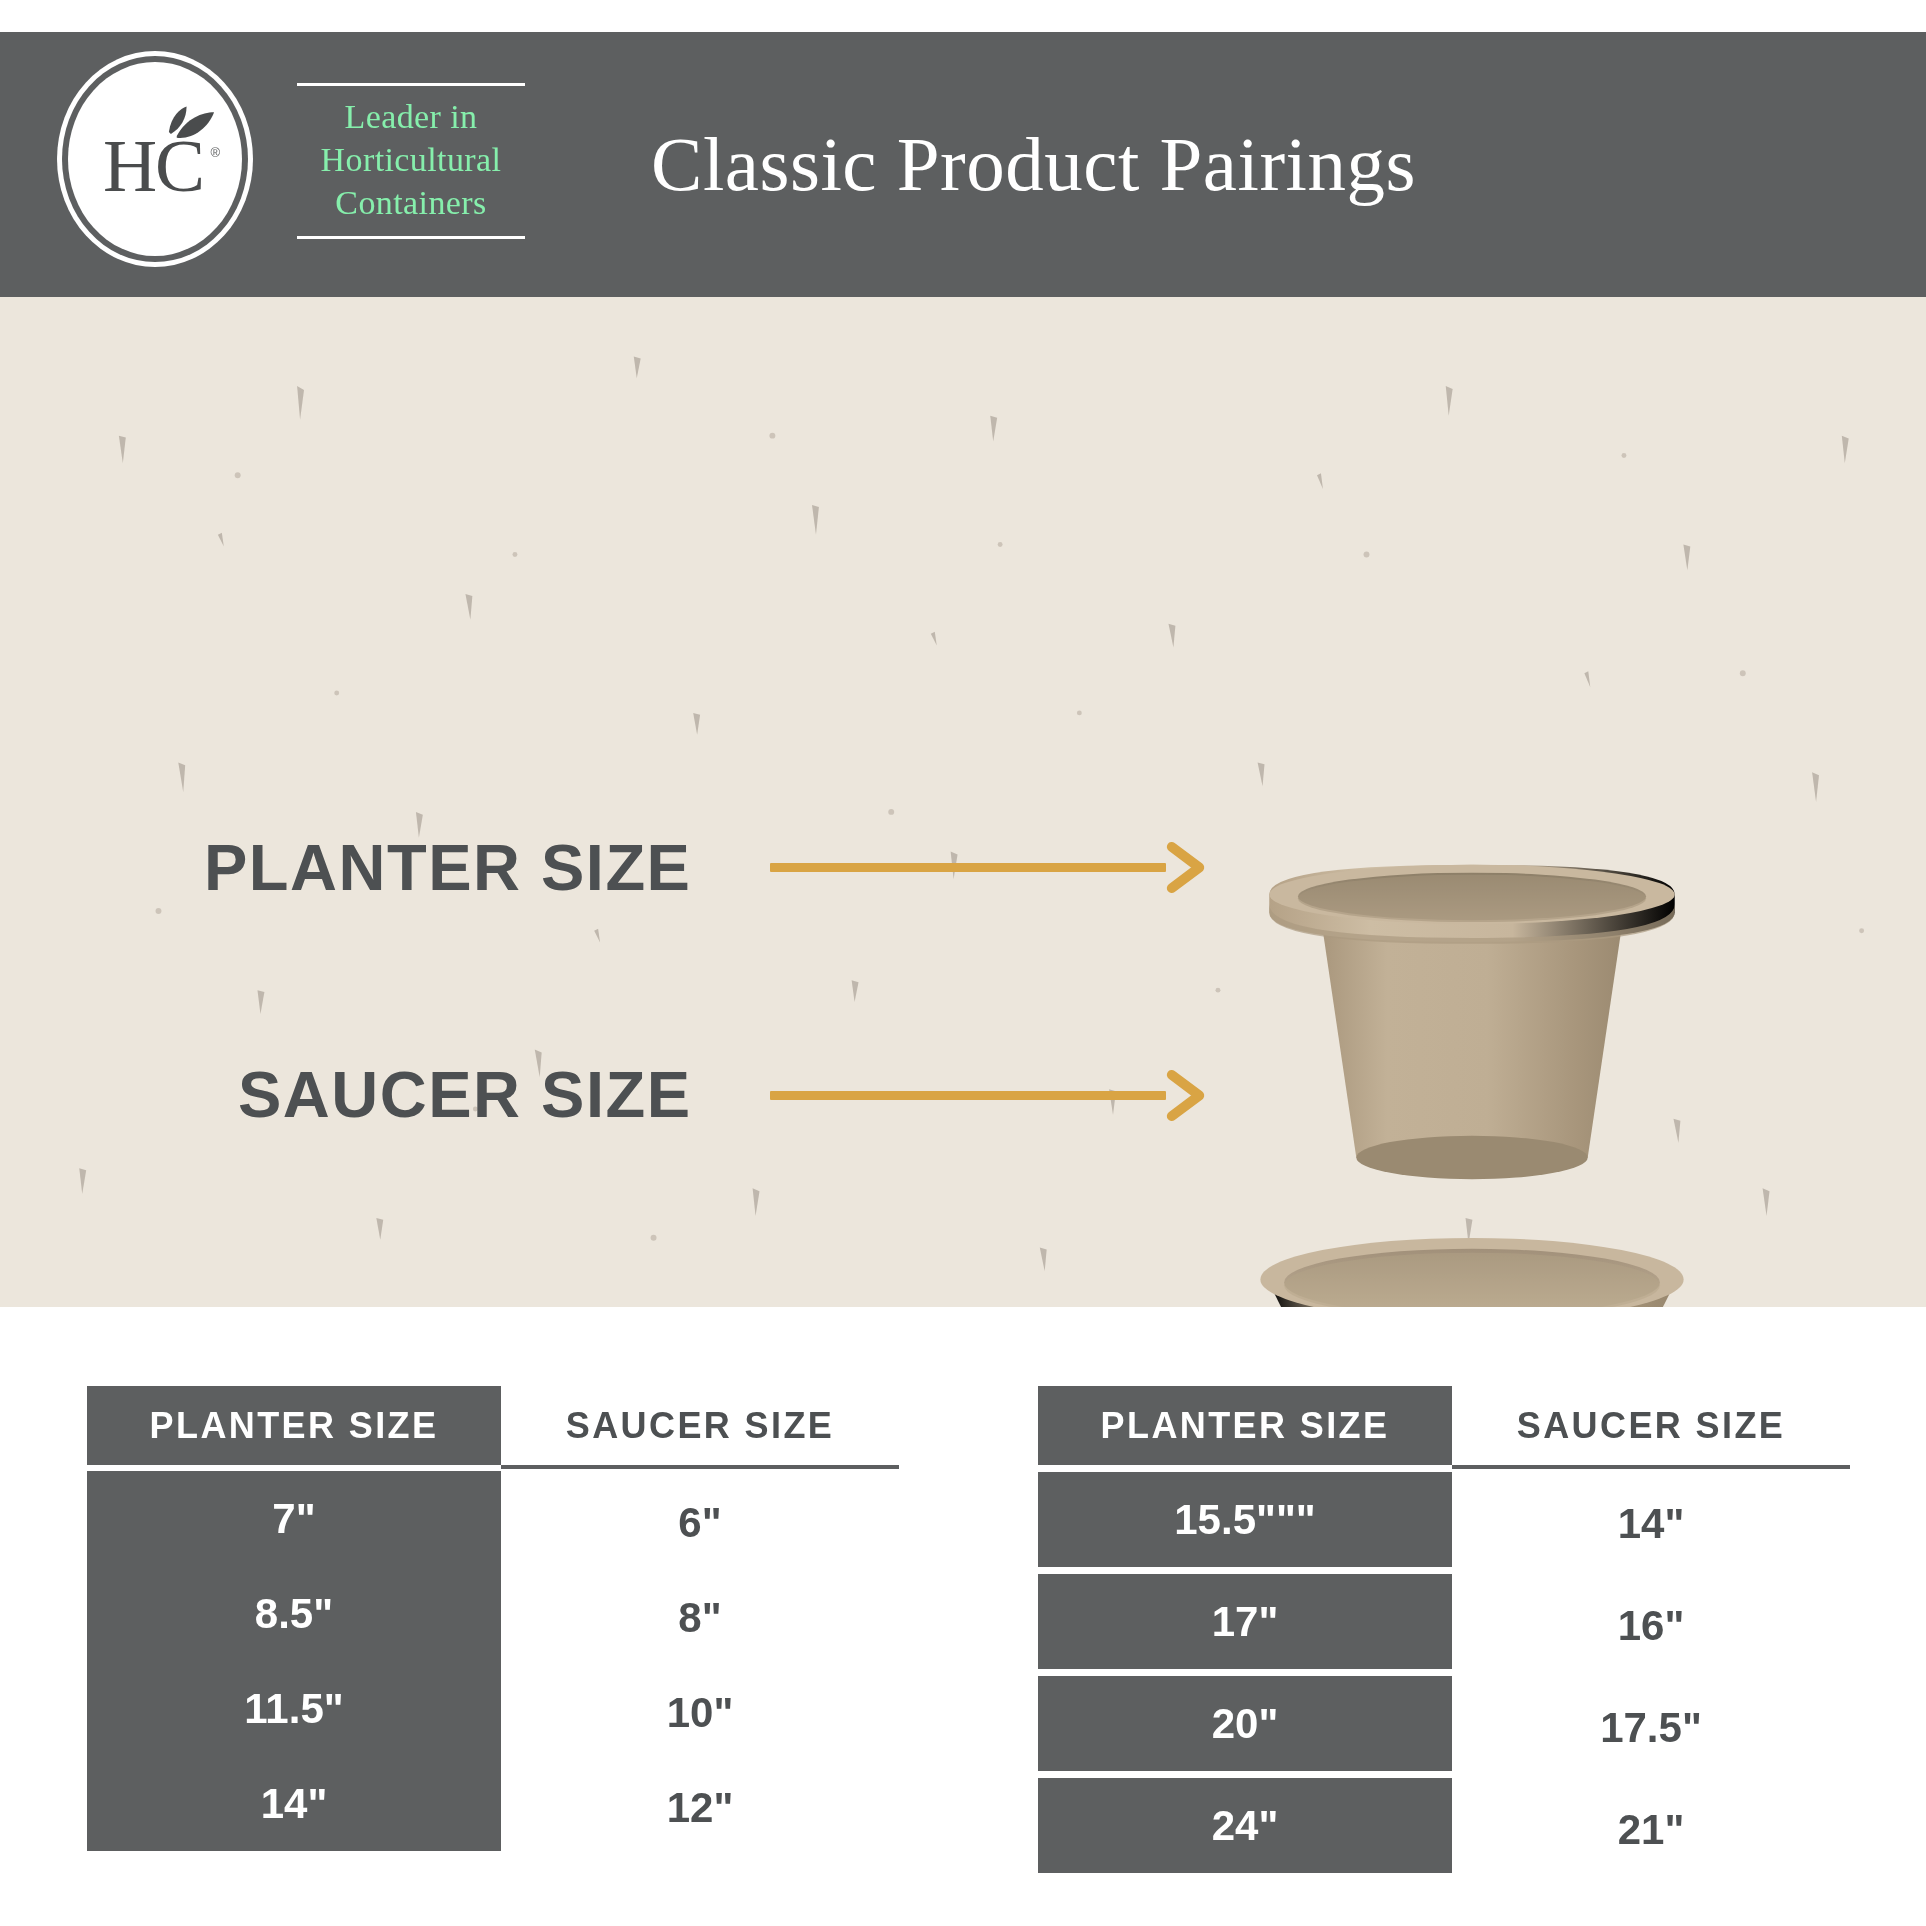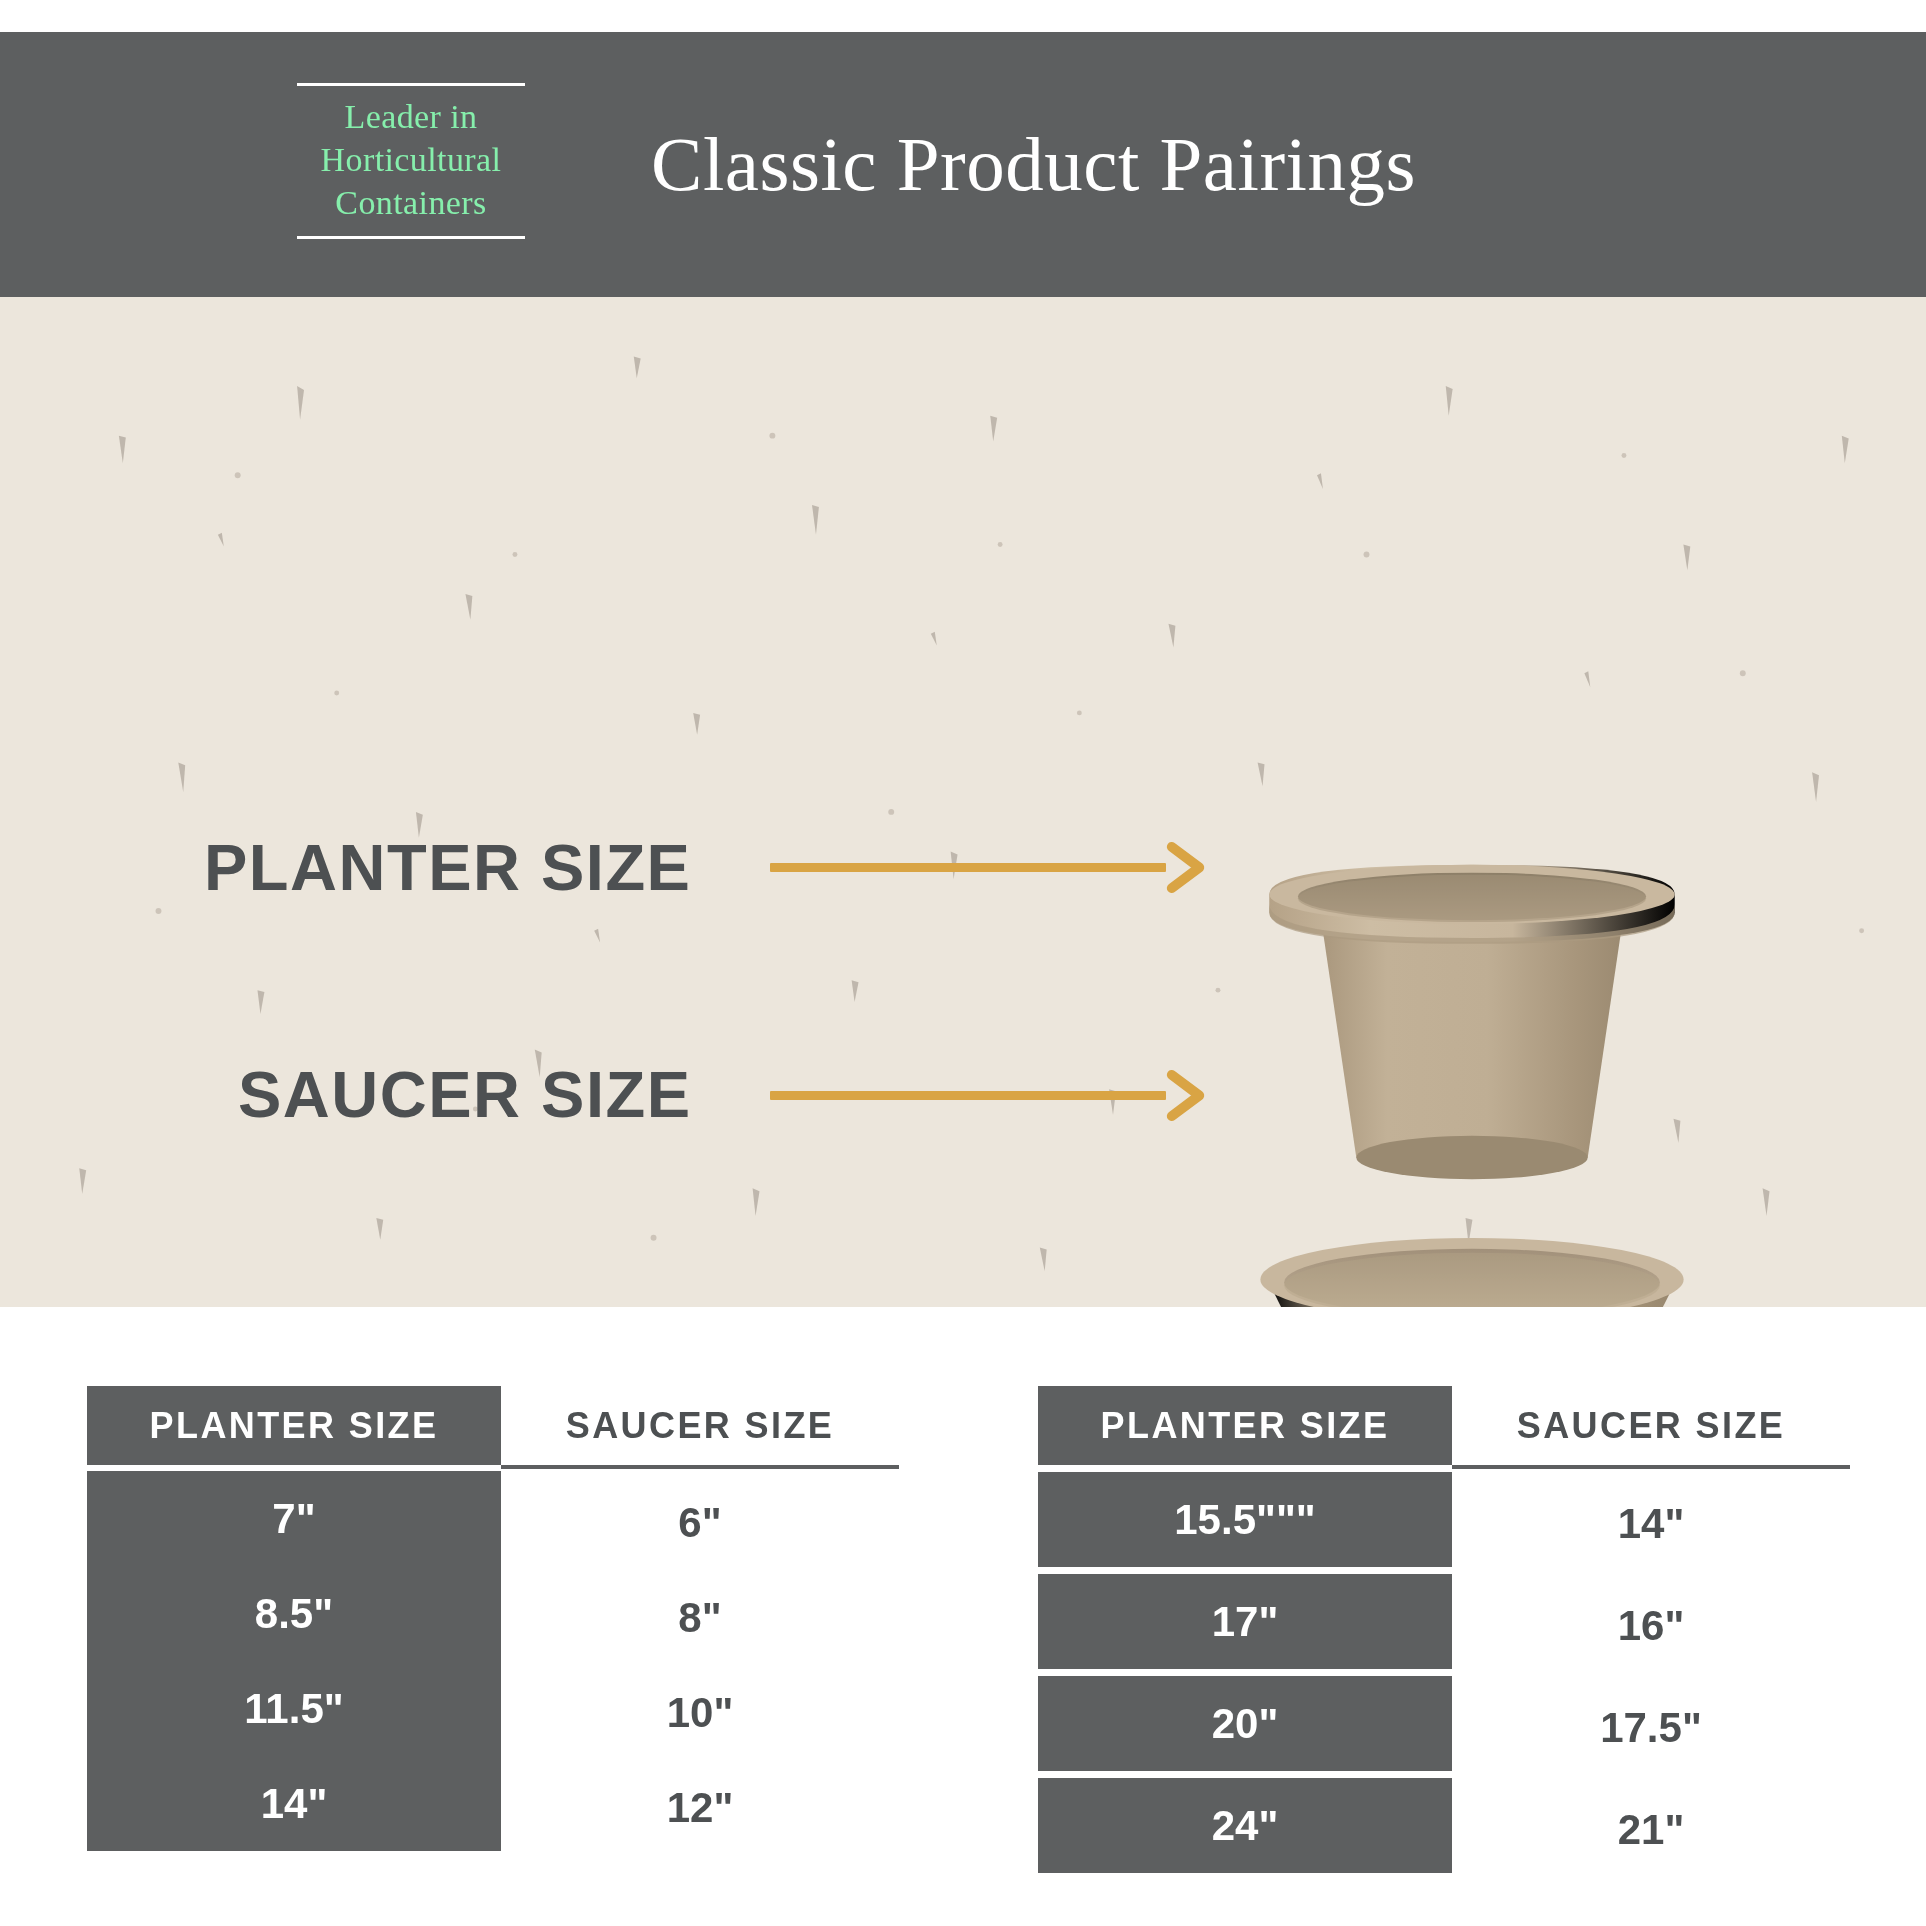--- a/index.html
+++ b/index.html
@@ -107,20 +107,30 @@
   .cell-s{color:#4d5052;font-weight:700;}
 
   .solid-block{background:#5d5f60;margin-top:6px;}
   .band{background:#5d5f60;margin-top:7px;}
 </style>
 </head>
 <body>
 
 <div class="header-bar">
 
+  <div class="logo-wrap">
+    <div class="logo-badge">
+      <svg class="logo-leaf" width="55" height="48" viewBox="0 0 56 48">
+        <path d="M6 26 C8 10 18 2 24 0 C24 12 18 22 8 28 Z" fill="#4a4c4d"></path>
+        <path d="M14 30 C24 12 40 6 52 6 C46 22 30 34 14 32 Z" fill="#4a4c4d"></path>
+      </svg>
+      <span class="logo-hc">HC</span>
+      <span class="logo-reg">®</span>
+    </div>
+  </div>
 
   <div class="tagline">
     <div class="rule"></div>
     <div class="ttext">
       <div>Leader in</div>
       <div>Horticultural</div>
       <div>Containers</div>
     </div>
     <div class="rule"></div>
   </div>

